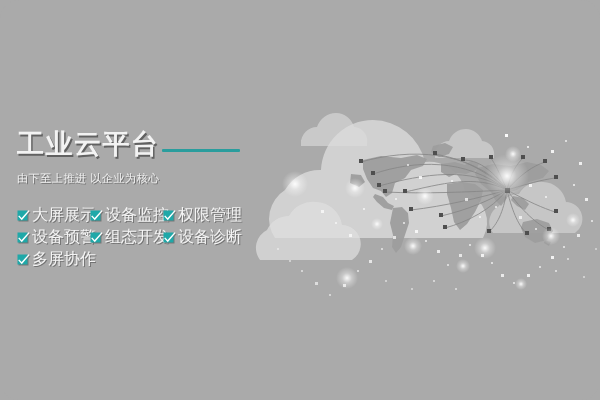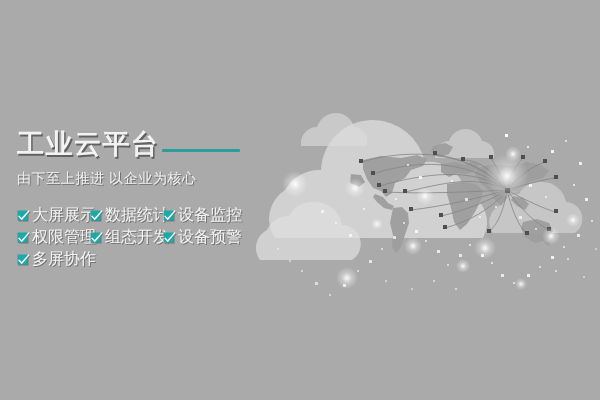--- a/index.html
+++ b/index.html
@@ -64,21 +64,21 @@
     height: 3px;
     width: 78px;
     background: #2a9d9d;
     margin-bottom: 7px;
     margin-left: 2px;
     border-radius: 1px;
   }
 
   #subtitle {
     margin-top: 9px;
-    font-size: 14px;
+    font-size: 11px;
     line-height: 21px;
     color: #f2f2f2;
     letter-spacing: 0.6px;
     white-space: nowrap;
     text-shadow: 1px 1px 0px rgba(95,95,95,0.8);
   }
 
   
   #feature-grid {
     margin-top: 16px;
@@ -340,29 +340,20 @@
       <div class="feature-item">
         <span class="check-icon">
           <svg viewBox="0 0 13 13" xmlns="http://www.w3.org/2000/svg">
             <rect x="0.5" y="1.5" width="10" height="10" fill="#1fa8a8"></rect>
             <path d="M2.2 6.4 L4.6 9.0 L11.6 1.2 L12.6 2.0 L4.8 11.2 L1.2 7.2 Z" fill="#ffffff"></path>
           </svg>
         </span>
         <span class="feature-label">大屏展示</span>
       </div>
 
-      <div class="feature-item">
-        <span class="check-icon">
-          <svg viewBox="0 0 13 13" xmlns="http://www.w3.org/2000/svg">
-            <rect x="0.5" y="1.5" width="10" height="10" fill="#1fa8a8"></rect>
-            <path d="M2.2 6.4 L4.6 9.0 L11.6 1.2 L12.6 2.0 L4.8 11.2 L1.2 7.2 Z" fill="#ffffff"></path>
-          </svg>
-        </span>
-        <span class="feature-label">数据统计</span>
-      </div>
 
       <div class="feature-item">
         <span class="check-icon">
           <svg viewBox="0 0 13 13" xmlns="http://www.w3.org/2000/svg">
             <rect x="0.5" y="1.5" width="10" height="10" fill="#1fa8a8"></rect>
             <path d="M2.2 6.4 L4.6 9.0 L11.6 1.2 L12.6 2.0 L4.8 11.2 L1.2 7.2 Z" fill="#ffffff"></path>
           </svg>
         </span>
         <span class="feature-label">设备监控</span>
       </div>
@@ -378,33 +369,42 @@
       </div>
 
 
       <div class="feature-item">
         <span class="check-icon">
           <svg viewBox="0 0 13 13" xmlns="http://www.w3.org/2000/svg">
             <rect x="0.5" y="1.5" width="10" height="10" fill="#1fa8a8"></rect>
             <path d="M2.2 6.4 L4.6 9.0 L11.6 1.2 L12.6 2.0 L4.8 11.2 L1.2 7.2 Z" fill="#ffffff"></path>
           </svg>
         </span>
+        <span class="feature-label">设备预警</span>
+      </div>
+
+      <div class="feature-item">
+        <span class="check-icon">
+          <svg viewBox="0 0 13 13" xmlns="http://www.w3.org/2000/svg">
+            <rect x="0.5" y="1.5" width="10" height="10" fill="#1fa8a8"></rect>
+            <path d="M2.2 6.4 L4.6 9.0 L11.6 1.2 L12.6 2.0 L4.8 11.2 L1.2 7.2 Z" fill="#ffffff"></path>
+          </svg>
+        </span>
         <span class="feature-label">组态开发</span>
       </div>
 
       <div class="feature-item">
         <span class="check-icon">
           <svg viewBox="0 0 13 13" xmlns="http://www.w3.org/2000/svg">
             <rect x="0.5" y="1.5" width="10" height="10" fill="#1fa8a8"></rect>
             <path d="M2.2 6.4 L4.6 9.0 L11.6 1.2 L12.6 2.0 L4.8 11.2 L1.2 7.2 Z" fill="#ffffff"></path>
           </svg>
         </span>
-        <span class="feature-label">设备预警</span>
-      </div>
-
+        <span class="feature-label">设备诊断</span>
+      </div>
 
       <div class="feature-item">
         <span class="check-icon">
           <svg viewBox="0 0 13 13" xmlns="http://www.w3.org/2000/svg">
             <rect x="0.5" y="1.5" width="10" height="10" fill="#1fa8a8"></rect>
             <path d="M2.2 6.4 L4.6 9.0 L11.6 1.2 L12.6 2.0 L4.8 11.2 L1.2 7.2 Z" fill="#ffffff"></path>
           </svg>
         </span>
         <span class="feature-label">多屏协作</span>
       </div>

